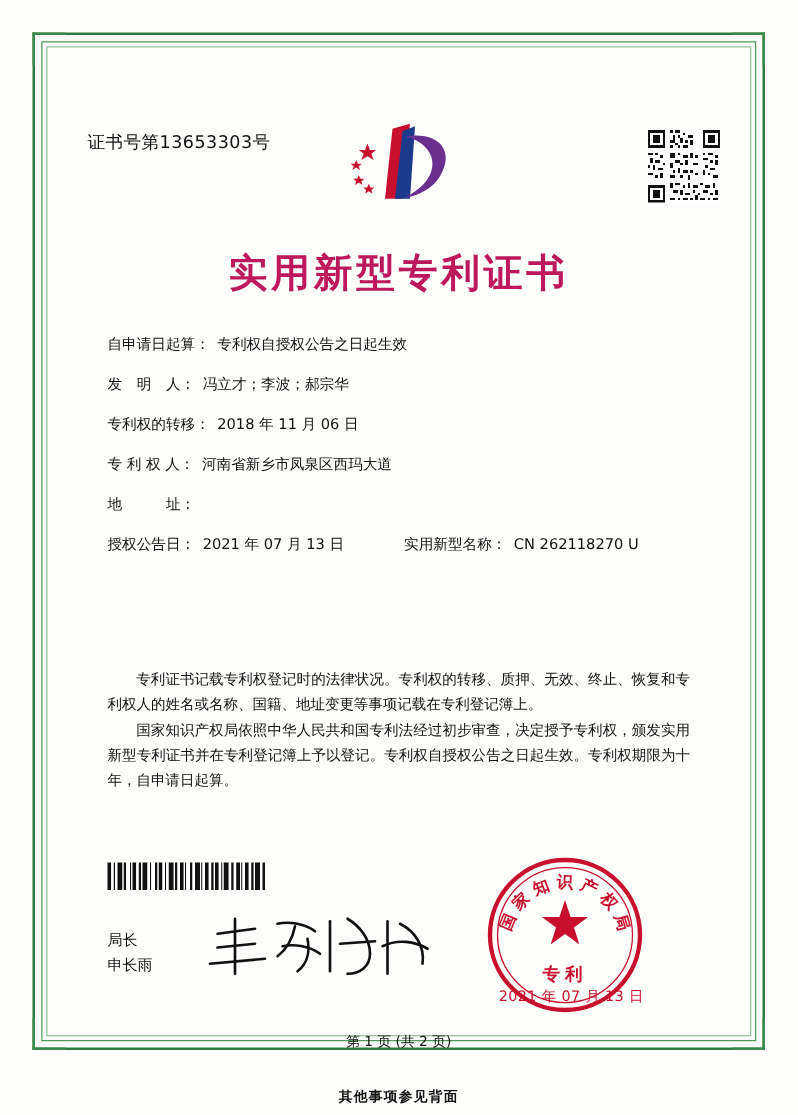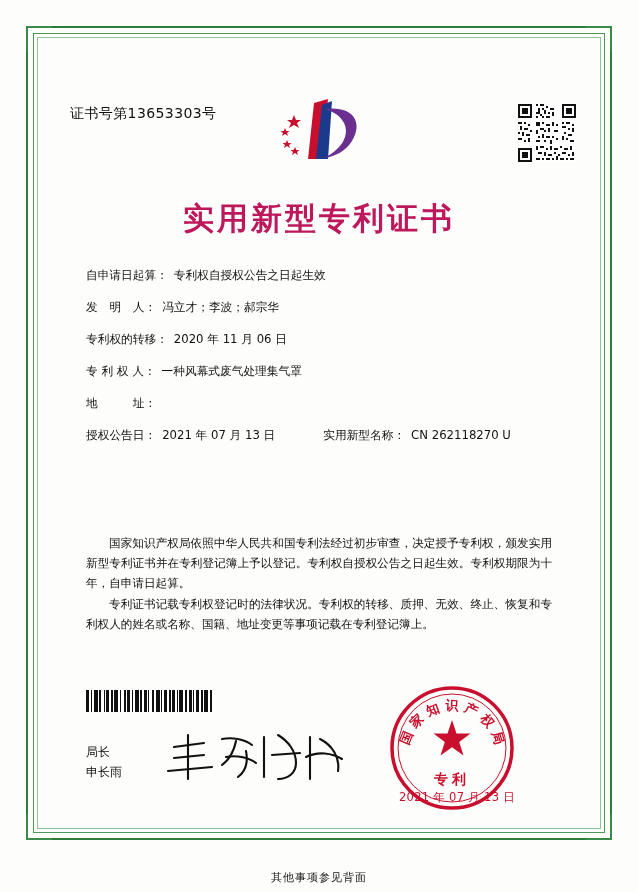--- a/index.html
+++ b/index.html
@@ -188,20 +188,21 @@
     color: #111;
   }
   .back-note {
     position: absolute;
     left: 0; top: 870px;
     width: 638px;
     text-align: center;
     font-size: 11px;
     color: #111;
     letter-spacing: 1px;
+    font-weight: bold;
   }
 </style>
 </head>
 <body>
 
 <div class="page">
 
   <div class="border-outer"></div>
   <div class="border-inner"></div>
   <div class="border-hair"></div>
@@ -321,40 +322,40 @@
     <div class="frow">
       <span class="flabel">自申请日起算：</span>
       <span class="fvalue">专利权自授权公告之日起生效</span>
     </div>
     <div class="frow">
       <span class="flabel">发　明　人：</span>
       <span class="fvalue">冯立才；李波；郝宗华</span>
     </div>
     <div class="frow">
       <span class="flabel">专利权的转移：</span>
-      <span class="fvalue">2020 年 11 月 06 日</span>
+      <span class="fvalue">2018 年 11 月 06 日</span>
     </div>
     <div class="frow">
       <span class="flabel">专 利 权 人：</span>
-      <span class="fvalue">一种风幕式废气处理集气罩</span>
+      <span class="fvalue">河南省新乡市凤泉区西玛大道</span>
     </div>
     <div class="frow">
       <span class="flabel">地　　　址：</span>
     </div>
     <div class="frow two">
       <span class="flabel">授权公告日：</span>
       <span class="fvalue">2021 年 07 月 13 日</span>
       <span class="flabel2">实用新型名称：</span>
       <span class="fvalue">CN 262118270 U</span>
     </div>
   </div>
 
   <div class="paras">
+    <p>专利证书记载专利权登记时的法律状况。专利权的转移、质押、无效、终止、恢复和专利权人的姓名或名称、国籍、地址变更等事项记载在专利登记簿上。</p>
     <p>国家知识产权局依照中华人民共和国专利法经过初步审查，决定授予专利权，颁发实用新型专利证书并在专利登记簿上予以登记。专利权自授权公告之日起生效。专利权期限为十年，自申请日起算。</p>
-    <p>专利证书记载专利权登记时的法律状况。专利权的转移、质押、无效、终止、恢复和专利权人的姓名或名称、国籍、地址变更等事项记载在专利登记簿上。</p>
   </div>
 
   <div class="barcode">
     <i style="width:3px"></i>
       <i style="width:2px;background:#fff"></i>
     <i style="width:1px"></i>
       <i style="width:2px;background:#fff"></i>
     <i style="width:4px"></i>
       <i style="width:1px;background:#fff"></i>
     <i style="width:2px"></i>
@@ -446,15 +447,16 @@
     </g>
     <path id="sealArc" d="M 20 70 A 44 44 0 0 1 108 70" fill="none"></path>
     <text font-size="13" fill="#c8102e" font-family="DejaVu Serif, serif" font-weight="bold" letter-spacing="5">
       <textPath href="#sealArc" startOffset="6%">国家知识产权局</textPath>
     </text>
     <text x="64" y="100" text-anchor="middle" font-size="14" fill="#c8102e" font-family="DejaVu Serif, serif" font-weight="bold" letter-spacing="4">专利</text>
   </svg>
 
   <div class="seal-date">2021 年 07 月 13 日</div>
 
+  <div class="page-num">第 1 页 (共 2 页)</div>
   <div class="back-note">其他事项参见背面</div>
 
 </div>
 
 </body></html>

